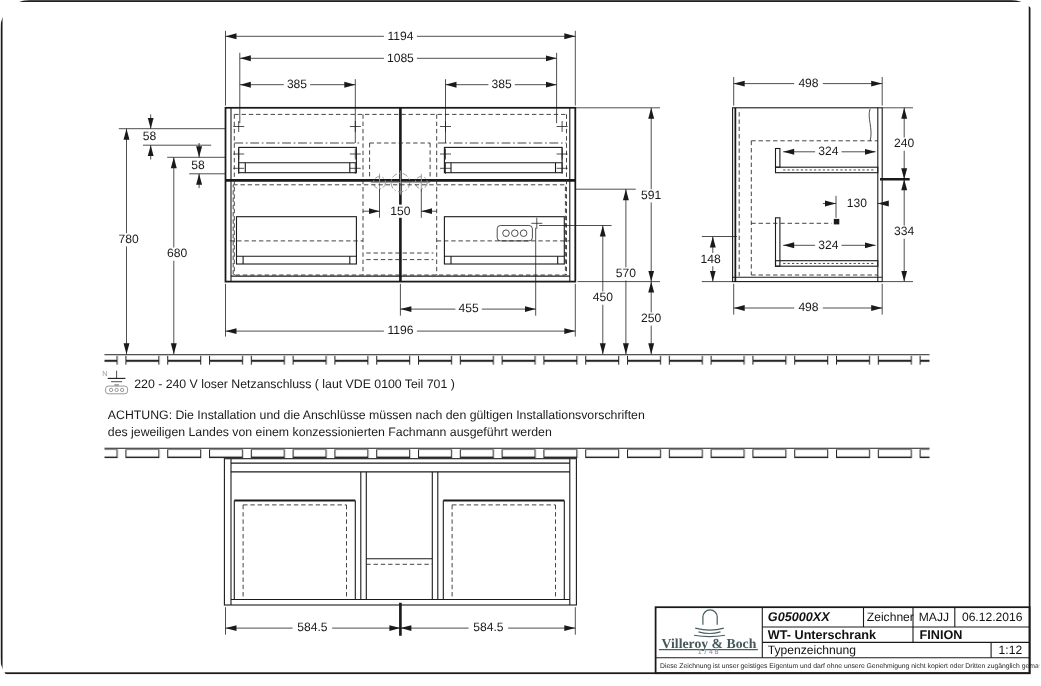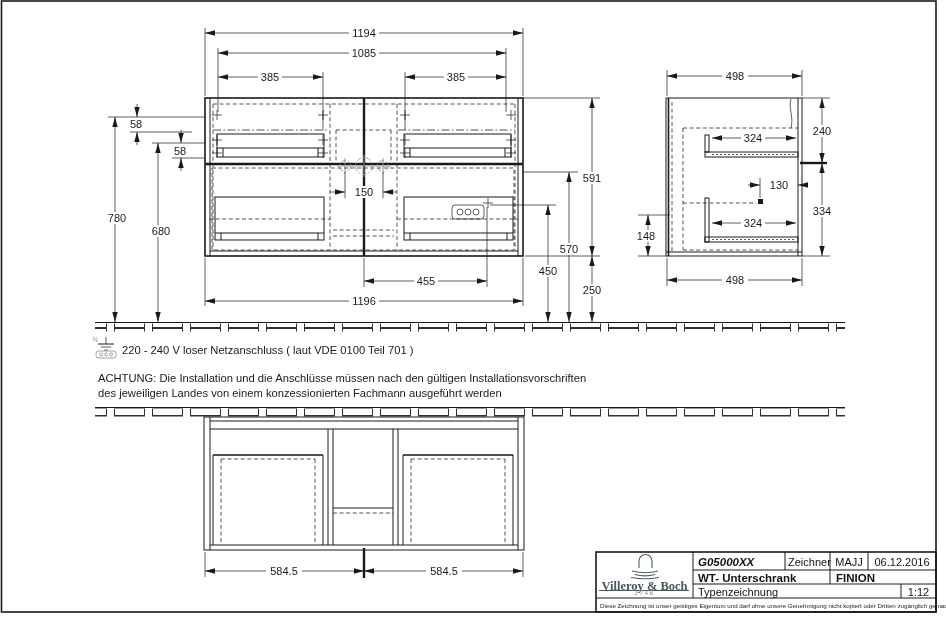--- a/index.html
+++ b/index.html
@@ -1,17 +1,17 @@
 <!DOCTYPE html>
 <html><head>
 <meta charset="utf-8">
 <style>
   html,body{margin:0;padding:0;background:#fff;}
   .page{position:relative;width:946px;height:624px;background:#ffffff;overflow:hidden;
-        font-family:"Liberation Sans",sans-serif;}
+        font-family:"Liberation Sans",sans-serif;border-radius:27px;}
   svg{display:block}
   .ln{stroke:#1a1a1a;stroke-width:1;fill:none;}
   .bold{stroke:#1a1a1a;stroke-width:2.4;fill:none;}
   .med{stroke:#1a1a1a;stroke-width:1.6;fill:none;}
   .thin{stroke:#1a1a1a;stroke-width:0.7;fill:none;}
   .dash{stroke:#2a2a2a;stroke-width:0.8;fill:none;stroke-dasharray:4 2.6;}
   .dashdot{stroke:#2a2a2a;stroke-width:0.8;fill:none;stroke-dasharray:8 2.5 1.5 2.5;}
   .dense{stroke:#2a2a2a;stroke-width:0.8;fill:none;stroke-dasharray:2 2;}
   .gray{stroke:#979797;stroke-width:0.9;fill:none;}
   .graydash{stroke:#9a9a9a;stroke-width:0.9;fill:none;stroke-dasharray:5 2 1.5 2;}

